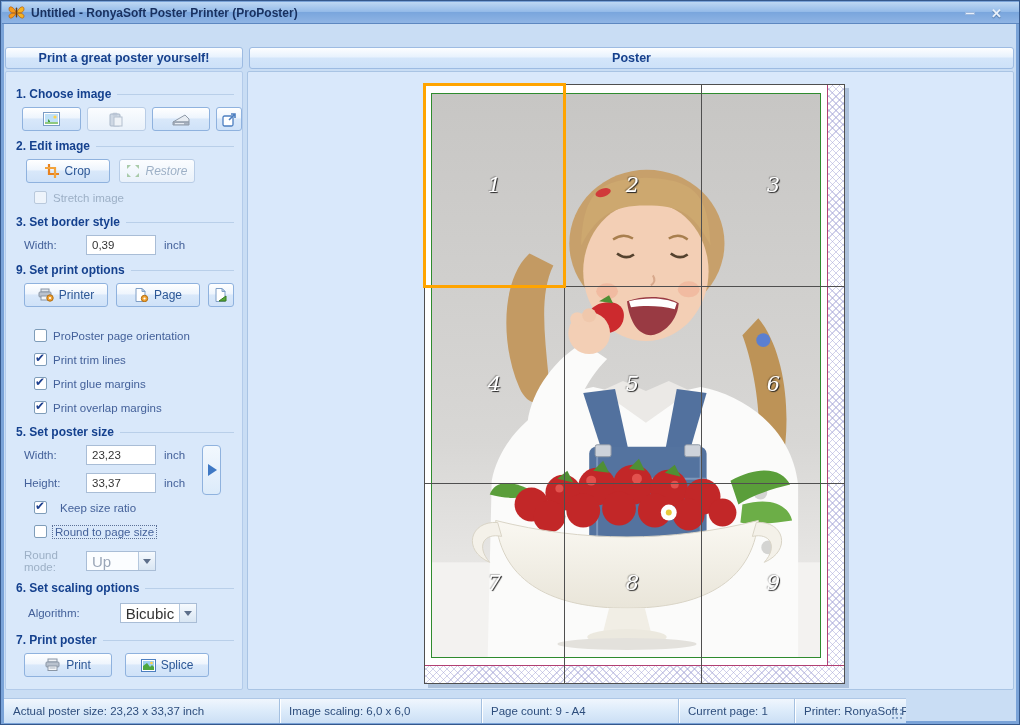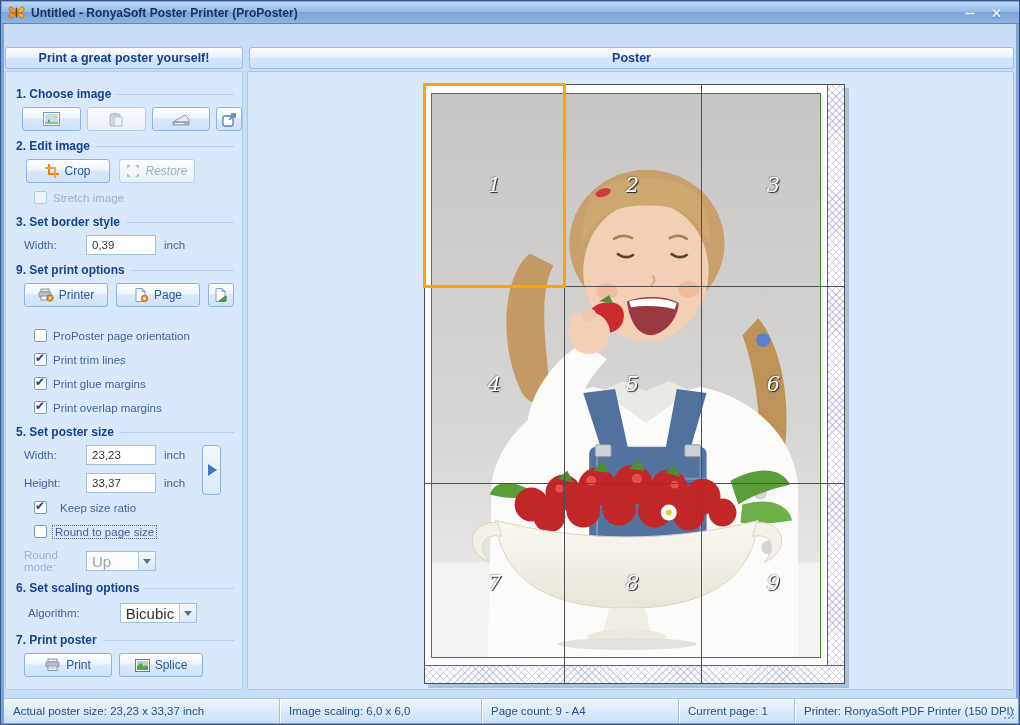--- a/index.html
+++ b/index.html
@@ -83,21 +83,21 @@
     repeating-linear-gradient(-45deg,rgba(164,164,214,.5) 0 1px,transparent 1px 5px);}
   .gline{position:absolute;background:#4f4f4f;}
   .gline.v{width:1px;top:0;height:100%;}
   .gline.h{height:1px;left:0;width:100%;}
   .tile-hot{position:absolute;}
   .tile-num{position:absolute;transform:translate(-50%,-55%);font-family:"DejaVu Serif",serif;
     font-style:italic;font-size:21px;color:#fff;text-shadow:1px 1px 1px #222,-1px -1px 1px rgba(0,0,0,.25);}
   #page-selection{position:absolute;border:3px solid #ffa400;}
 
   
-  .statusbar{position:absolute;left:3px;top:697px;width:1014px;height:25px;
+  .statusbar{position:absolute;left:3px;top:697px;width:902px;height:25px;
     background:linear-gradient(#f0f6fd 0%,#dcebfa 50%,#cbdff5 100%);border-top:1px solid #aec7e6;display:flex;}
   .scell{display:flex;align-items:center;padding:0 9px;font-size:11.5px;color:#2d4d7c;white-space:nowrap;overflow:hidden;}
   .scell + .scell{border-left:1px solid #a4c0e0;box-shadow:inset 1px 0 0 #fff;}
   .grip{position:absolute;right:2px;bottom:2px;width:12px;height:12px;}
   .grip::after{content:"";position:absolute;left:8px;top:8px;width:2px;height:2px;background:#8aa6c9;
     box-shadow:0 -4px #8aa6c9,-4px 0 #8aa6c9,0 -8px #8aa6c9,-8px 0 #8aa6c9,-4px -4px #8aa6c9;}
 </style>
 </head>
 <body>
 
@@ -289,21 +289,21 @@
           <circle cx="6.5" cy="6.5" r="4.6" fill="#dff0fb" stroke="#3e78c4" stroke-width="1.4"></circle>
           <line x1="10" y1="10" x2="13.6" y2="13.6" stroke="#3e78c4" stroke-width="2"></line>
         </svg>
       </div>
     </div>
 
     <div class="sec-head">
         <span>7. Print poster</span>
         <i></i>
       </div>
-    <div class="row" style="gap:7px;">
+    <div class="row" style="gap:13px;">
       <div class="btn" style="width:88px;">
         <svg width="16" height="14" viewBox="0 0 16 14">
           <rect x="3" y="1" width="9" height="3" fill="#eef1f5" stroke="#8a96a5"></rect>
           <rect x="1" y="4" width="13" height="5" rx="1" fill="#b9c2ce" stroke="#8a96a5"></rect>
           <rect x="3" y="8" width="9" height="4.5" fill="#f6f8fa" stroke="#8a96a5"></rect>
           <rect x="4.5" y="9.5" width="6" height="1" fill="#aab4c0"></rect>
         </svg>
         <span>Print</span>
       </div>
       <div class="btn" style="width:84px;">

